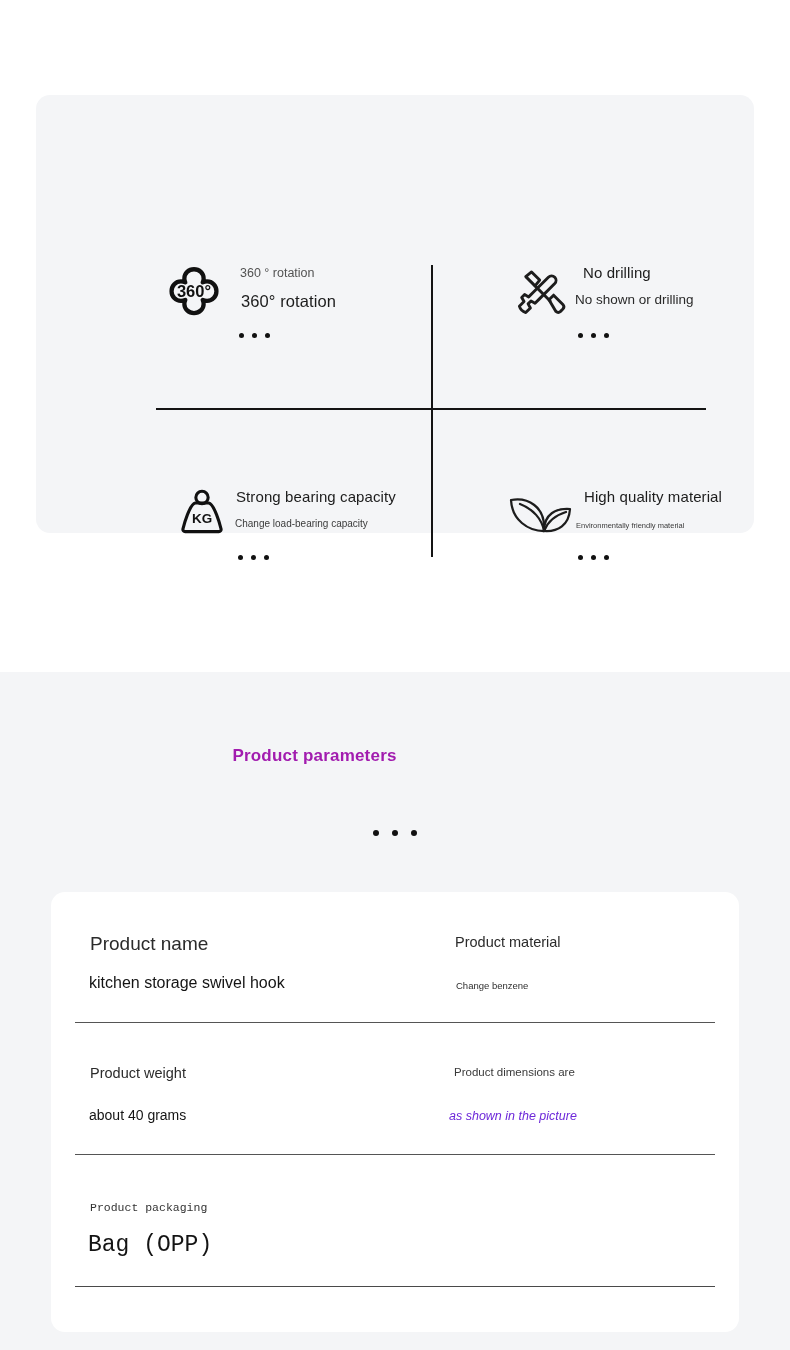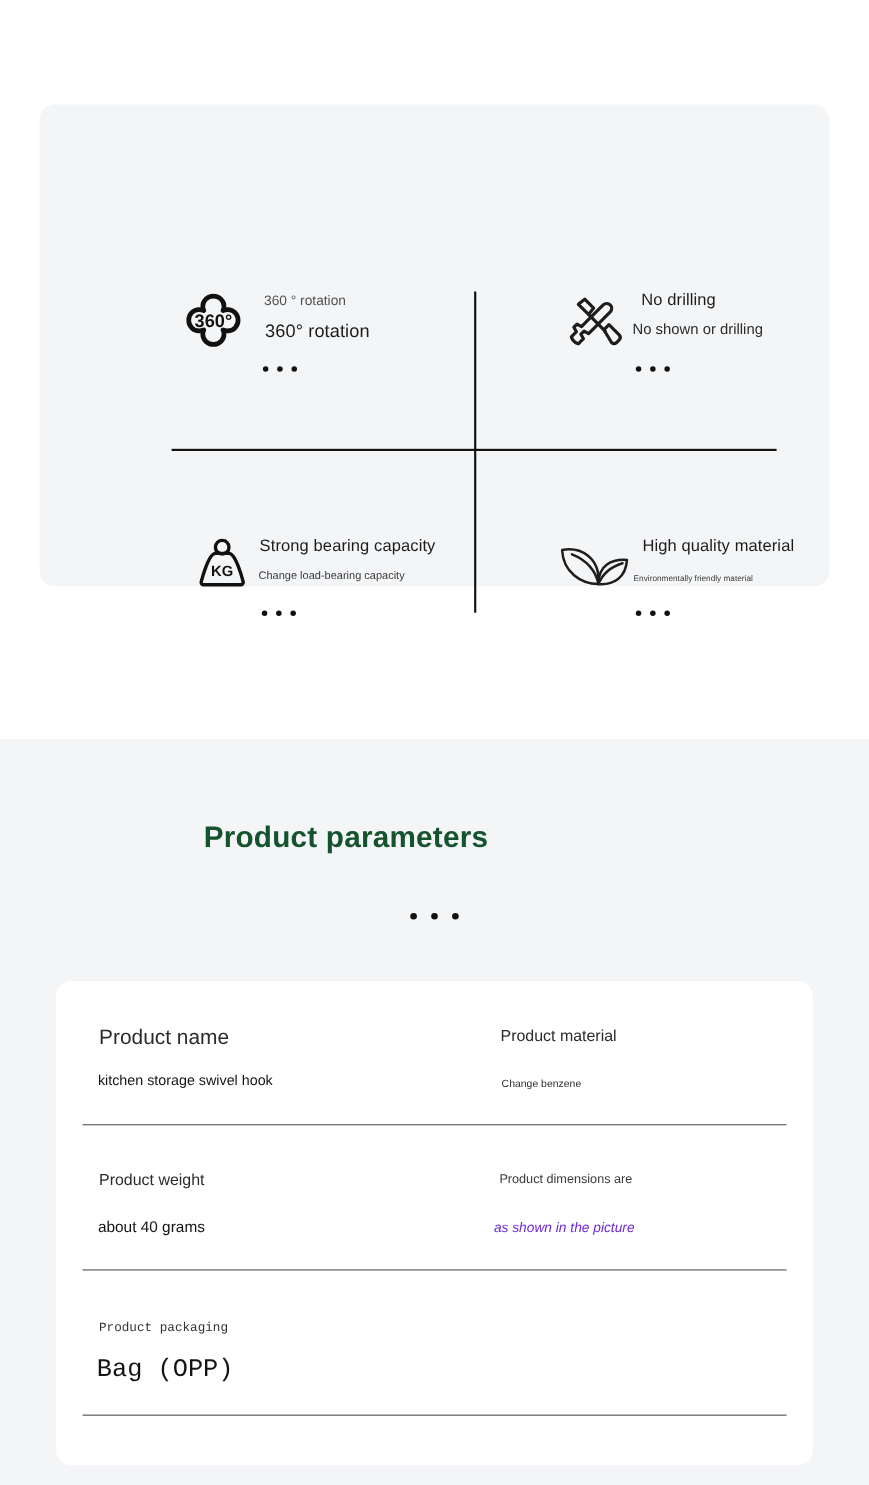--- a/index.html
+++ b/index.html
@@ -77,21 +77,21 @@
   .f4 .f-sub { left:69px; top:38px; font-size:7.5px; color:#3b3b3b; }
   .f4 .dots { left:71px; top:72px; }
 
   
   .params-section {
     position:absolute; left:0; top:672px; width:790px; height:678px;
     background:#f4f5f7;
   }
   .params-heading {
     position:absolute; left:0; top:74px; width:629px; text-align:center;
-    font-size:27px; color:#14532d; letter-spacing:.2px;
+    font-size:17px; color:#a21caf; letter-spacing:.2px;
   }
   .params-dots {
     position:absolute; left:0; top:158px; width:790px;
     display:flex; justify-content:center; gap:13px;
   }
   .params-dots span { width:6px; height:6px; border-radius:50%; background:#111111; display:block; }
 
   .params-card {
     position:absolute; left:51px; top:220px; width:688px; height:440px;
     background:#ffffff; border-radius:14px;
@@ -100,21 +100,21 @@
   .prow .cell { position:absolute; }
   .plabel { color:#2b2b2b; white-space:nowrap; }
   .pvalue { color:#141414; white-space:nowrap; }
   .prule {
     position:absolute; left:24px; width:640px; height:1px; background:#555555;
   }
 
   
   .row1 { top:0; height:135px; }
   .row1 .l1 { left:39px; top:41px; font-size:19px; }
-  .row1 .v1 { left:38px; top:82px; font-size:13px; }
+  .row1 .v1 { left:38px; top:82px; font-size:16px; }
   .row1 .l2 { left:404px; top:42px; font-size:14.5px; }
   .row1 .v2 { left:405px; top:88px; font-size:9.5px; color:#2e2e2e; }
   .row1 .prule { top:130px; }
 
   
   .row2 { top:133px; height:133px; }
   .row2 .l1 { left:39px; top:40px; font-size:14.5px; }
   .row2 .v1 { left:38px; top:82px; font-size:14px; }
   .row2 .l2 { left:403px; top:41px; font-size:11.5px; color:#3a3a3a; }
   .row2 .v2 { left:398px; top:84px; font-size:12.5px; color:#6d28d9;font-style:italic; }

